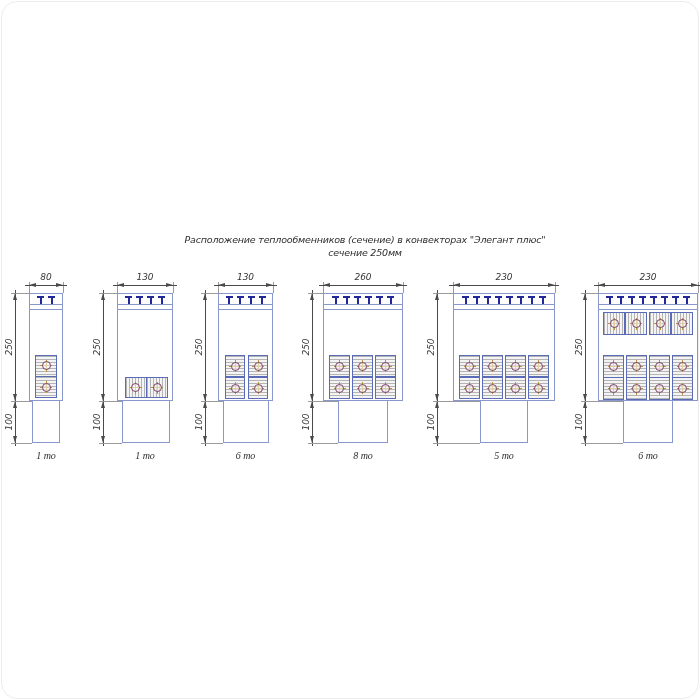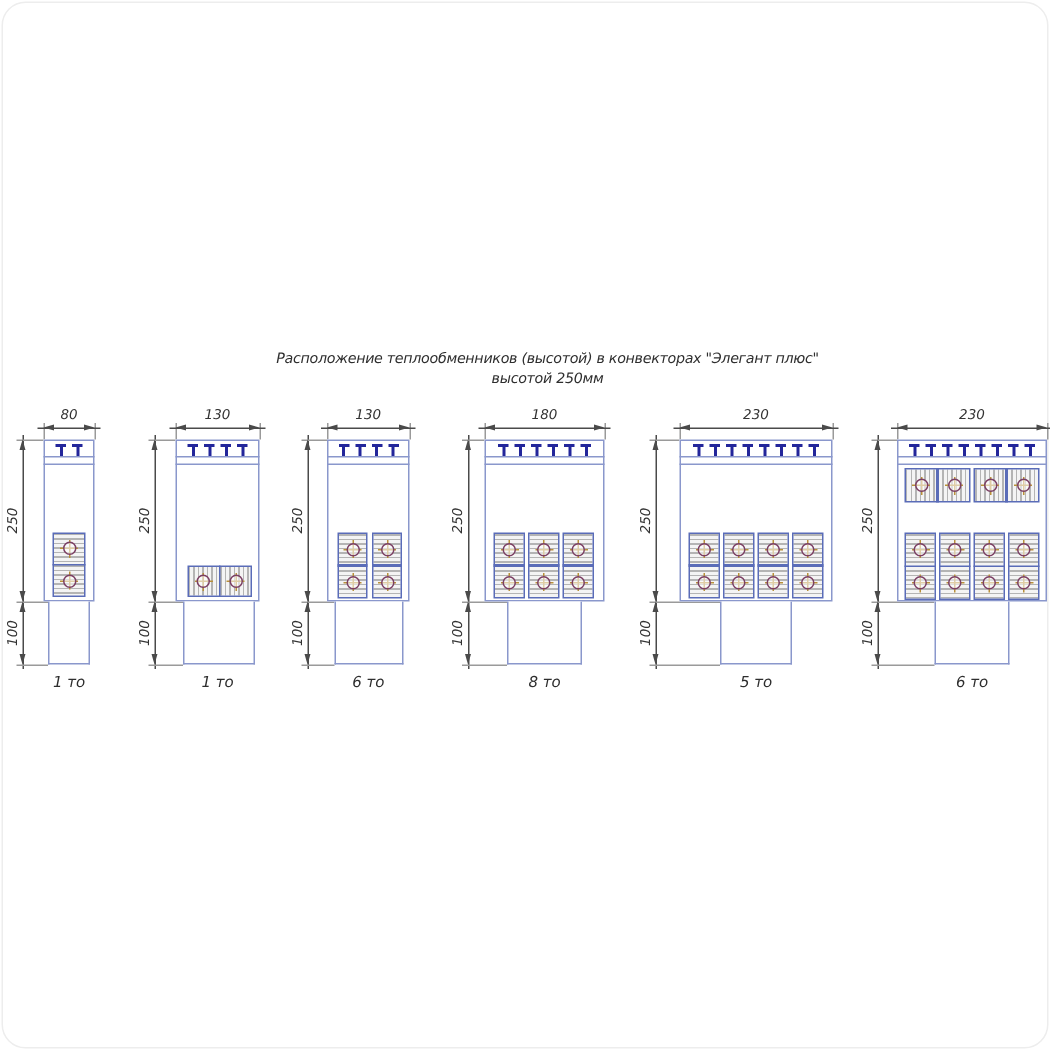--- a/index.html
+++ b/index.html
@@ -7,30 +7,30 @@
     position:relative;width:700px;height:700px;background:#ffffff;overflow:hidden;
     font-family:"DejaVu Sans",sans-serif;
   }
   .frame{position:absolute;inset:1px;border:1.5px solid #ededed;border-radius:16px;pointer-events:none;}
   .title{
     position:absolute;left:165px;top:233px;width:400px;text-align:center;
     font-style:italic;font-size:9.5px;line-height:13px;color:#2e2e2e;letter-spacing:-0.2px;
   }
   .abs{position:absolute;}
   .dimtext{font-style:italic;font-size:9px;color:#333;text-align:center;line-height:10px;}
-  .lbltext{font-style:italic;font-size:10px;color:#2e2e2e;text-align:center;line-height:12px;}
+  .lbltext{font-style:italic;font-size:10px;color:#2e2e2e;text-align:center;line-height:12px;font-family:Liberation Serif, serif;}
 </style>
 </head>
 <body>
 
 <div id="canvas">
   <div class="frame"></div>
   <div class="title">
-    <div>Расположение теплообменников (высотой) в конвекторах "Элегант плюс"</div>
-    <div>высотой 250мм</div>
+    <div>Расположение теплообменников (сечение) в конвекторах "Элегант плюс"</div>
+    <div>сечение 250мм</div>
   </div>
   <div id="diagrams" class="abs" style="left:0;top:0;width:700px;height:700px;">
       <div style="position: absolute; left: 0px; top: 0px; width: 580px; height: 700px;">
         <div style="position: absolute; left: 28.5px; top: 282px; width: 1px; height: 11px; background: rgb(154, 154, 154);"></div>
         <div style="position: absolute; left: 62.5px; top: 282px; width: 1px; height: 11px; background: rgb(154, 154, 154);"></div>
         <div style="position: absolute; left: 25px; top: 285px; width: 42px; height: 1px; background: rgb(74, 74, 74);"></div>
         <div style="position: absolute; width: 0px; height: 0px; left: 29px; top: 283px; border-top: 2.5px solid transparent; border-bottom: 2.5px solid transparent; border-right: 7px solid rgb(74, 74, 74);"></div>
         <div style="position: absolute; width: 0px; height: 0px; left: 56px; top: 283px; border-top: 2.5px solid transparent; border-bottom: 2.5px solid transparent; border-left: 7px solid rgb(74, 74, 74);"></div>
         <div class="dimtext" style="position: absolute; left: 26px; top: 272px; width: 40px;">80</div>
         <div style="position: absolute; left: 14.5px; top: 290px; width: 1px; height: 156px; background: rgb(74, 74, 74);"></div>
@@ -146,21 +146,21 @@
         <div style="position: absolute; left: 253.5px; top: 383.5px; width: 9px; height: 9px; border: 1.3px solid rgb(123, 63, 99); border-radius: 50%; box-sizing: border-box; background: rgba(255, 255, 255, 0.55);"></div>
         <div style="position: absolute; left: 223px; top: 401px; width: 46px; height: 42px; border-right: 1.2px solid rgb(138, 151, 204); border-bottom: 1.2px solid rgb(138, 151, 204); border-left: 1.2px solid rgb(138, 151, 204); border-image: initial; border-top: none; box-sizing: border-box; background: rgb(255, 255, 255);"></div>
         <div class="lbltext" style="position: absolute; left: 220.5px; top: 450px; width: 50px;">6 то</div>
       </div>
       <div style="position: absolute; left: 0px; top: 0px; width: 700px; height: 700px;">
         <div style="position: absolute; left: 322.5px; top: 282px; width: 1px; height: 11px; background: rgb(154, 154, 154);"></div>
         <div style="position: absolute; left: 402.5px; top: 282px; width: 1px; height: 11px; background: rgb(154, 154, 154);"></div>
         <div style="position: absolute; left: 319px; top: 285px; width: 88px; height: 1px; background: rgb(74, 74, 74);"></div>
         <div style="position: absolute; width: 0px; height: 0px; left: 323px; top: 283px; border-top: 2.5px solid transparent; border-bottom: 2.5px solid transparent; border-right: 7px solid rgb(74, 74, 74);"></div>
         <div style="position: absolute; width: 0px; height: 0px; left: 396px; top: 283px; border-top: 2.5px solid transparent; border-bottom: 2.5px solid transparent; border-left: 7px solid rgb(74, 74, 74);"></div>
-        <div class="dimtext" style="position: absolute; left: 343px; top: 272px; width: 40px;">180</div>
+        <div class="dimtext" style="position: absolute; left: 343px; top: 272px; width: 40px;">260</div>
         <div style="position: absolute; left: 311.5px; top: 290px; width: 1px; height: 156px; background: rgb(74, 74, 74);"></div>
         <div style="position: absolute; left: 308px; top: 292.5px; width: 15px; height: 1px; background: rgb(154, 154, 154);"></div>
         <div style="position: absolute; left: 308px; top: 400.5px; width: 30px; height: 1px; background: rgb(154, 154, 154);"></div>
         <div style="position: absolute; left: 308px; top: 442.5px; width: 30px; height: 1px; background: rgb(154, 154, 154);"></div>
         <div style="position: absolute; width: 0px; height: 0px; left: 309.5px; top: 293px; border-left: 2.5px solid transparent; border-right: 2.5px solid transparent; border-bottom: 7px solid rgb(74, 74, 74);"></div>
         <div style="position: absolute; width: 0px; height: 0px; left: 309.5px; top: 394px; border-left: 2.5px solid transparent; border-right: 2.5px solid transparent; border-top: 7px solid rgb(74, 74, 74);"></div>
         <div style="position: absolute; width: 0px; height: 0px; left: 309.5px; top: 401px; border-left: 2.5px solid transparent; border-right: 2.5px solid transparent; border-bottom: 7px solid rgb(74, 74, 74);"></div>
         <div style="position: absolute; width: 0px; height: 0px; left: 309.5px; top: 436px; border-left: 2.5px solid transparent; border-right: 2.5px solid transparent; border-top: 7px solid rgb(74, 74, 74);"></div>
         <div class="dimtext" style="position: absolute; left: 291px; top: 342px; width: 30px; transform: rotate(-90deg);">250</div>
         <div class="dimtext" style="position: absolute; left: 291px; top: 417px; width: 30px; transform: rotate(-90deg);">100</div>

